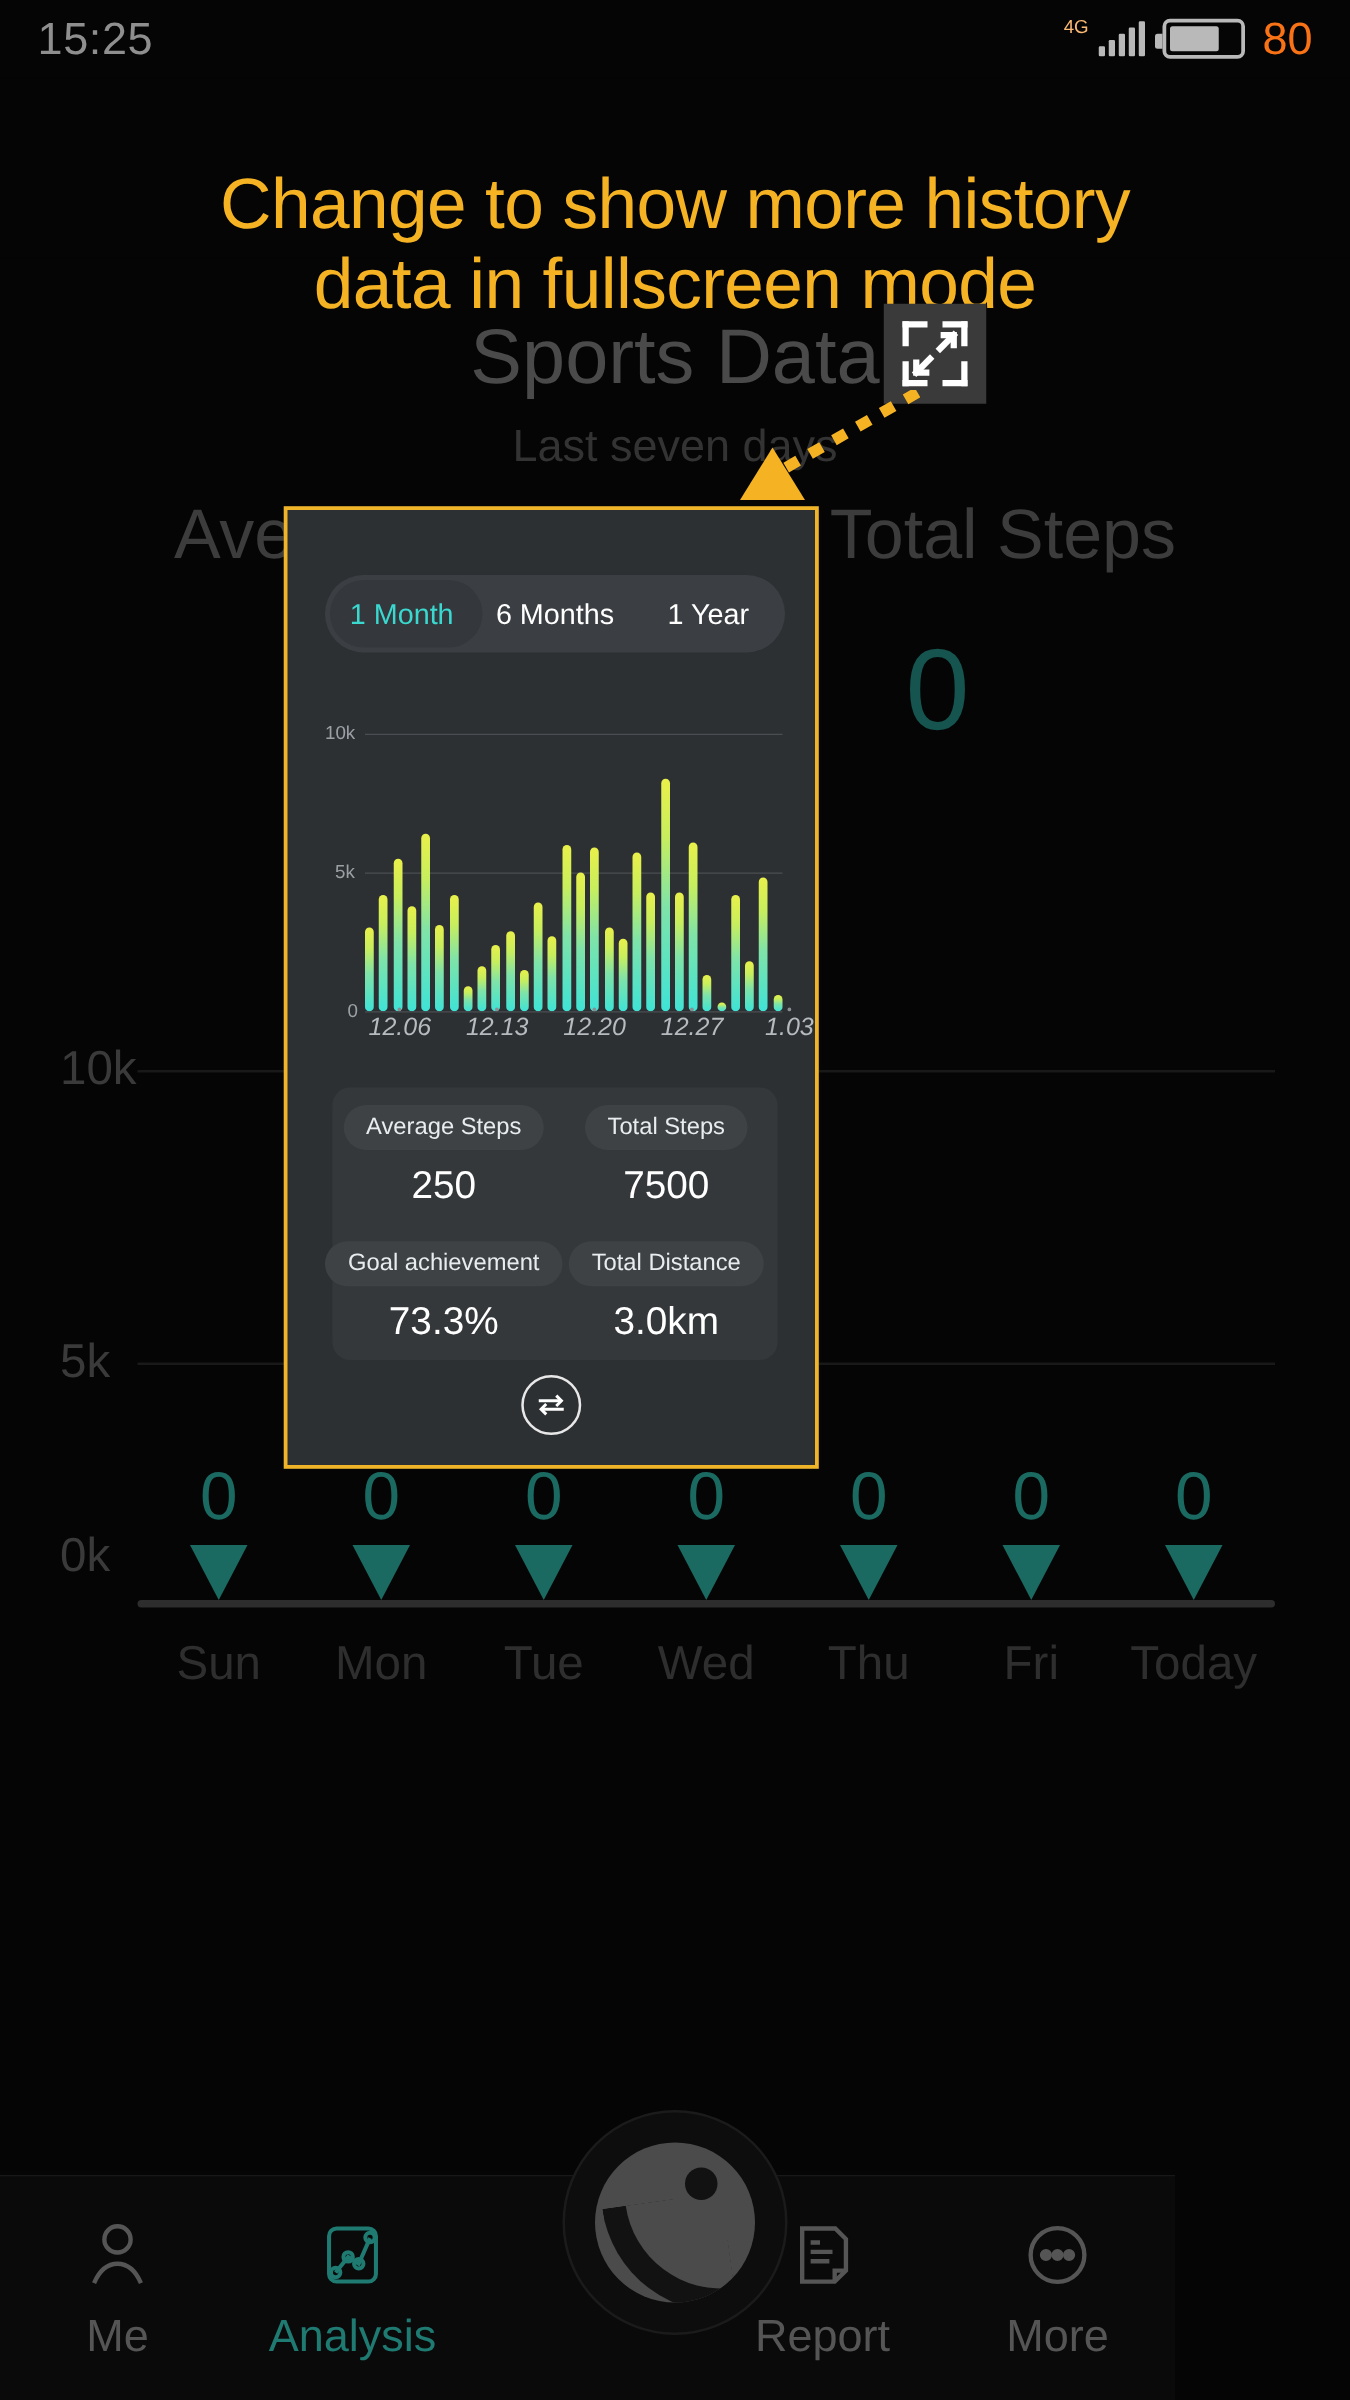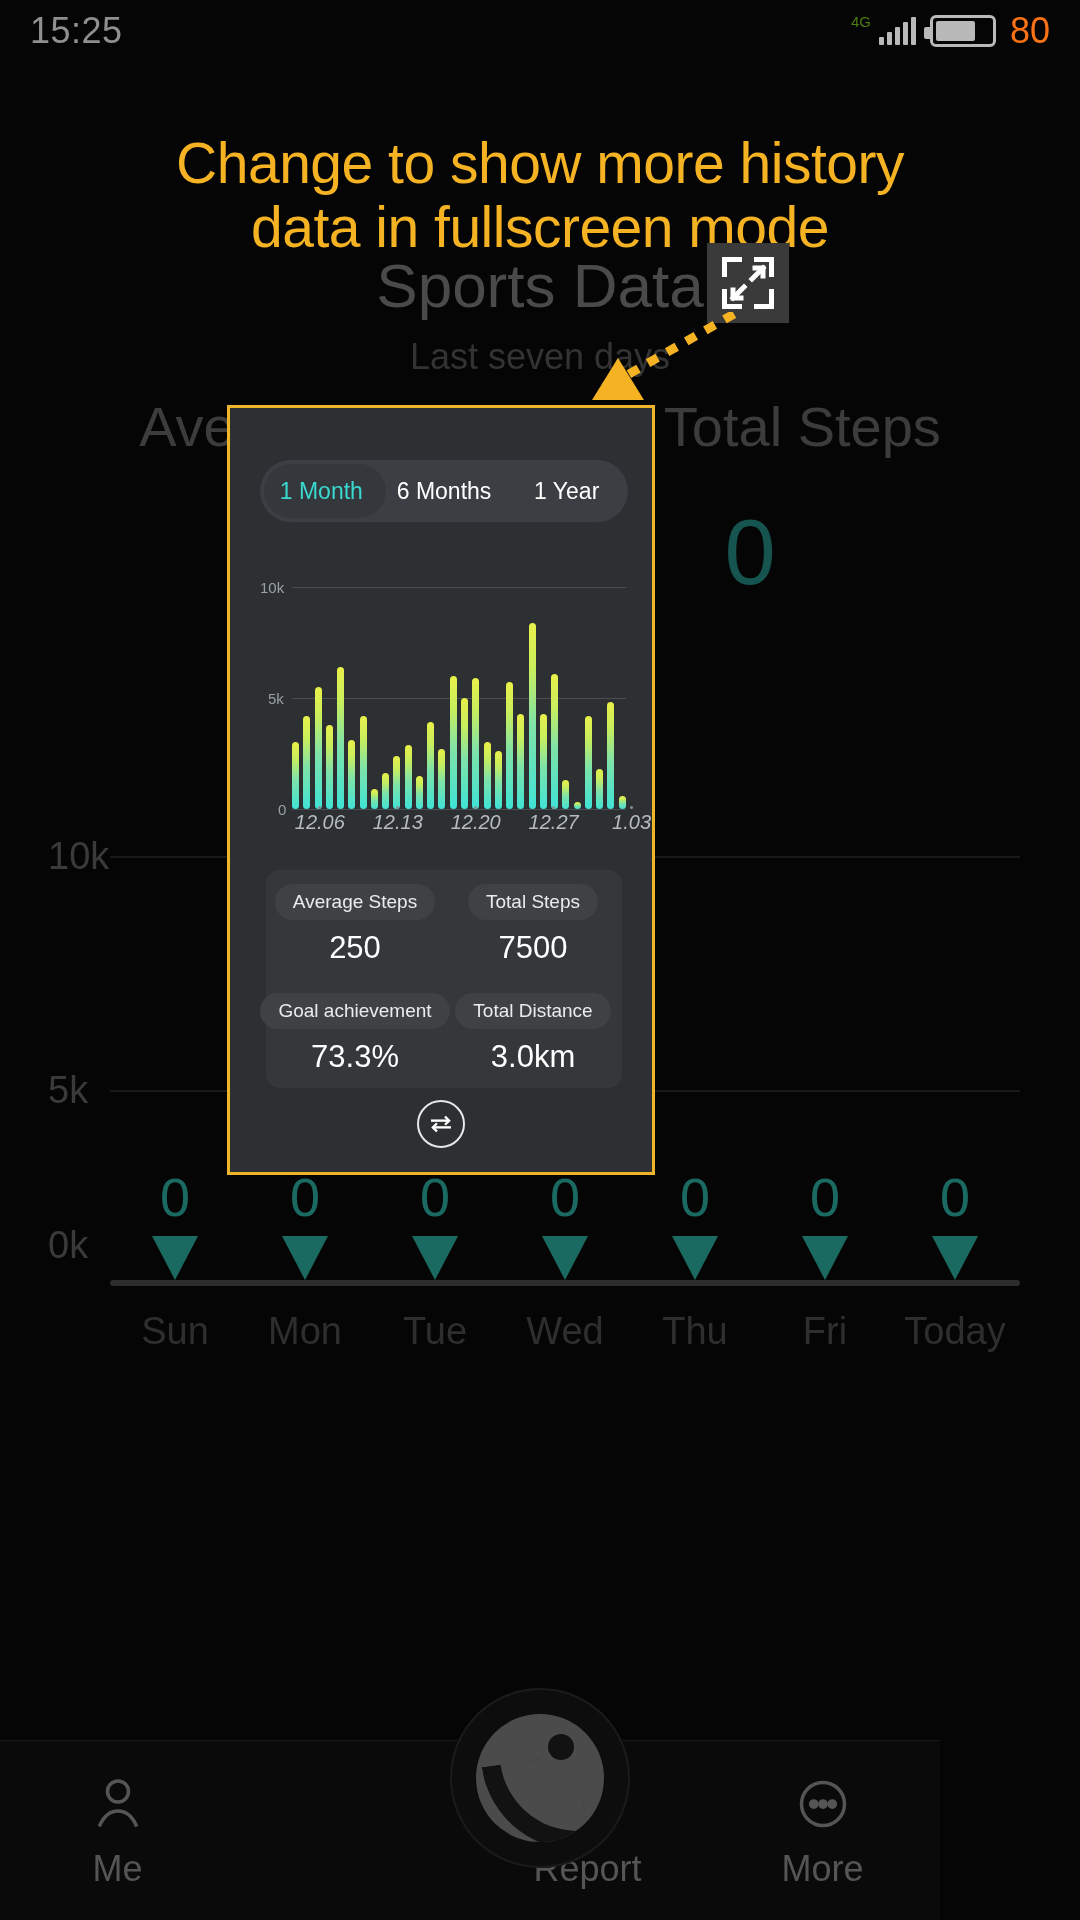--- a/index.html
+++ b/index.html
@@ -4,21 +4,21 @@
 <style>
   * { margin:0; padding:0; box-sizing:border-box; }
   html,body { width:1080px; height:1920px; background:#050505; overflow:hidden; }
   body { font-family:"Liberation Sans", sans-serif; color:#fff; position:relative; }
 
   
   .statusbar{position:absolute;top:0;left:0;width:1080px;height:62px;display:flex;align-items:center;
     justify-content:space-between;padding:0 30px;z-index:40;}
   .sb-time{font-size:36px;color:#8f8f8f;letter-spacing:.5px;}
   .sb-right{display:flex;align-items:center;gap:14px;}
-  .sb-4g{font-size:15px;color:#4d7c0f;position:relative;top:-10px;margin-right:-6px;}
+  .sb-4g{font-size:15px;color:#fdba74;position:relative;top:-10px;margin-right:-6px;}
   .sig{display:flex;align-items:flex-end;gap:3px;height:28px;}
   .sig i{display:block;width:5px;background:#b9b9b9;border-radius:1px;}
   .sig i:nth-child(1){height:8px}.sig i:nth-child(2){height:13px}
   .sig i:nth-child(3){height:18px}.sig i:nth-child(4){height:23px}.sig i:nth-child(5){height:28px}
   .batt{width:66px;height:32px;border:3px solid #b9b9b9;border-radius:6px;position:relative;
     display:flex;align-items:center;padding:3px;}
   .batt:after{content:"";position:absolute;left:-9px;top:9px;width:6px;height:12px;background:#b9b9b9;border-radius:2px 0 0 2px;}
   .batt b{display:block;height:100%;width:72%;background:#b9b9b9;border-radius:2px;}
   .sb-pct{font-size:36px;color:#f97316;}
 
@@ -208,20 +208,33 @@
   <div class="navitem">
     <div class="navicon">
       <svg width="60" height="60" viewBox="0 0 24 24" fill="none" stroke="currentColor" stroke-width="1.4">
         <circle cx="12" cy="7" r="4.2"></circle>
           <path d="M4.5 21c1.8-4.2 4.6-6.2 7.5-6.2S17.7 16.8 19.5 21"></path>
       </svg>
     </div>
     <div class="lbl">Me</div>
   </div>
 
+  <div class="navitem active">
+    <div class="navicon">
+      <svg width="60" height="60" viewBox="0 0 24 24" fill="none" stroke="currentColor" stroke-width="1.3">
+        <rect x="4.5" y="3.5" width="15" height="17" rx="2.4"></rect>
+        <path d="M6.6 17.6 10.6 12.6 14 14.8 17.6 6.6"></path>
+        <circle cx="6.6" cy="17.6" r="1.5"></circle>
+          <circle cx="10.6" cy="12.6" r="1.5"></circle>
+        <circle cx="14" cy="14.8" r="1.5"></circle>
+          <circle cx="17.6" cy="6.4" r="1.5"></circle>
+      </svg>
+    </div>
+    <div class="lbl">Analysis</div>
+  </div>
 
   <div class="navitem"></div>
 
   <div class="navitem">
     <div class="navicon">
       <svg width="60" height="60" viewBox="0 0 24 24" fill="none" stroke="currentColor" stroke-width="1.4">
         <path d="M5.5 3.5h10.6l3.4 3.4V17l-3.6 3.5H5.5z"></path>
         <path d="M8.2 8h3M8.2 11h7M8.2 14h6"></path>
         <path d="M19.5 17h-3.6v3.5"></path>
       </svg>

